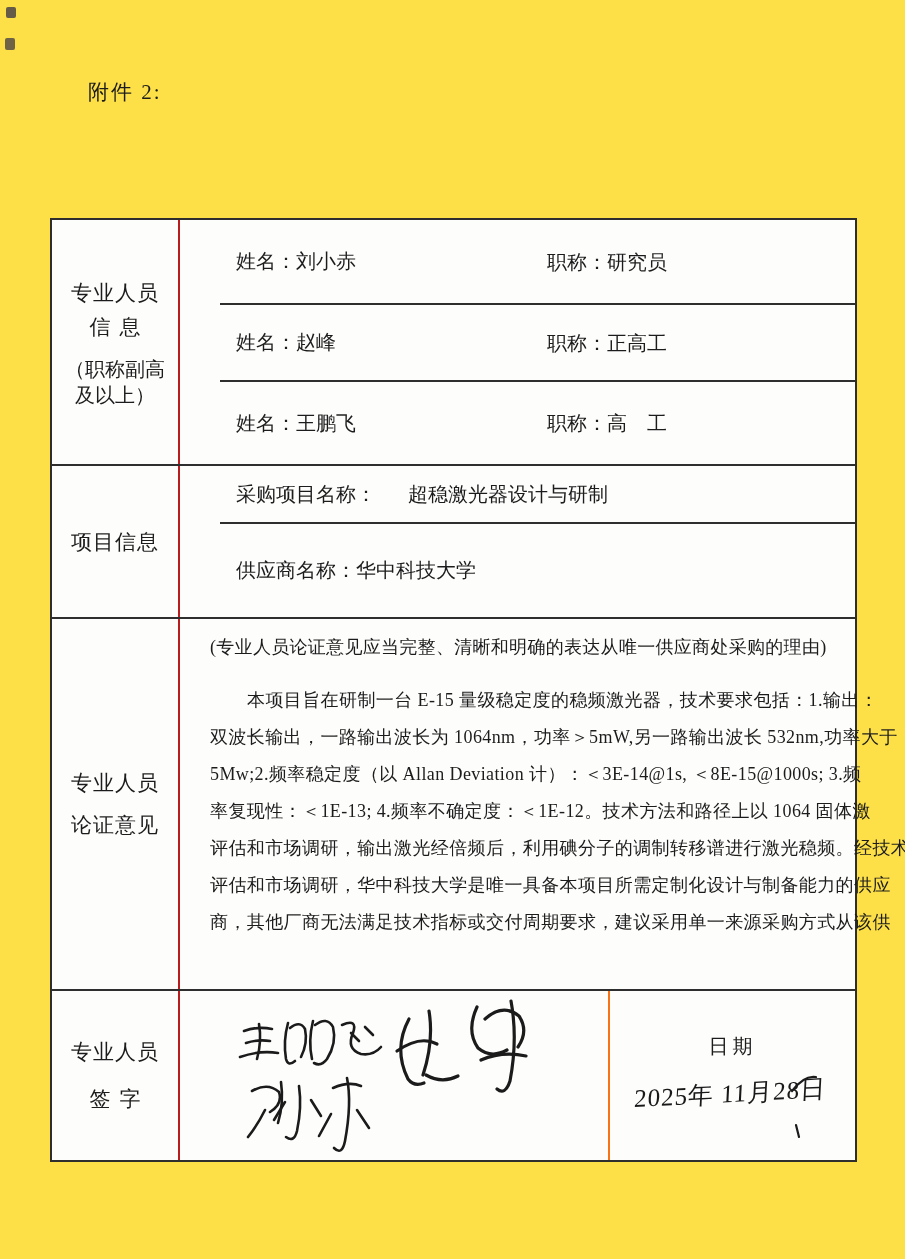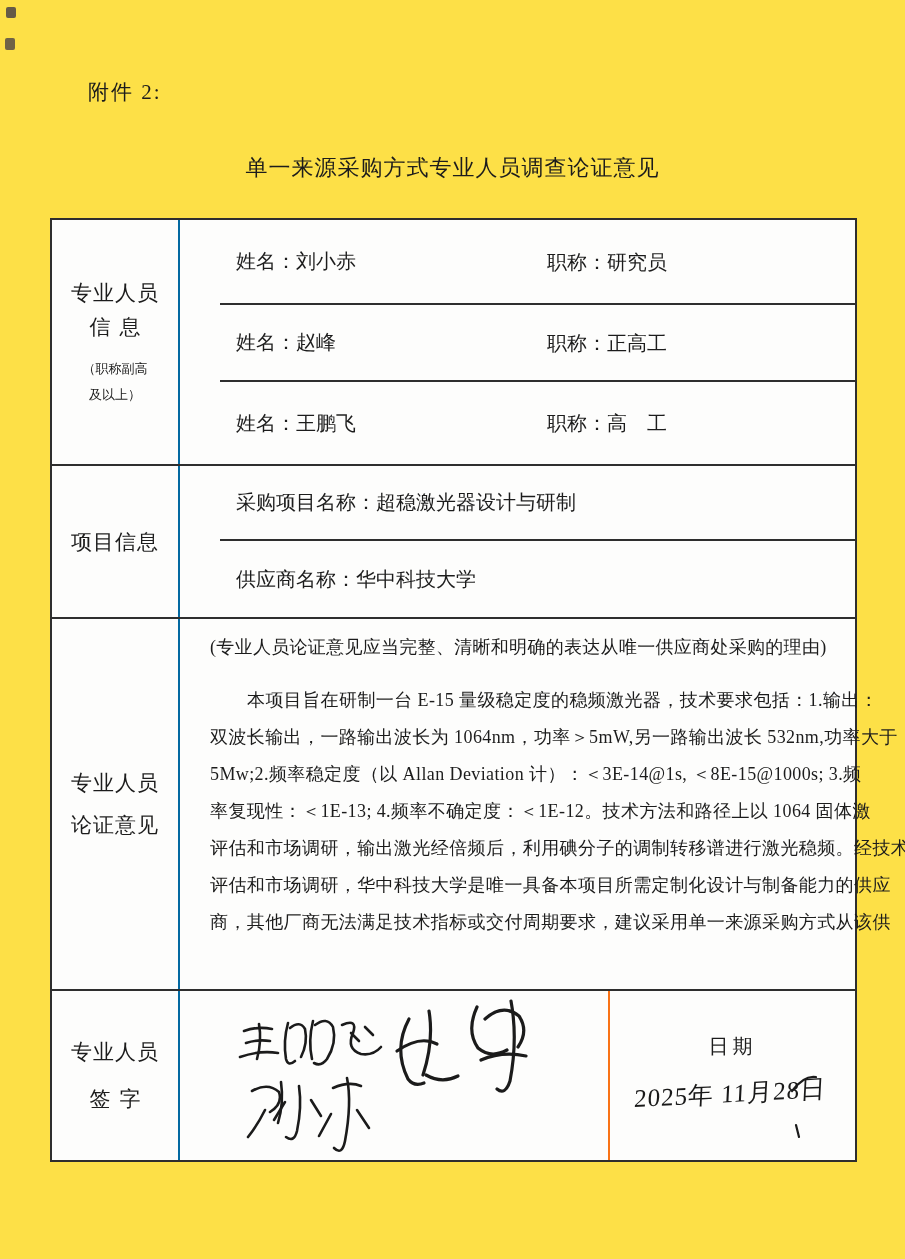--- a/index.html
+++ b/index.html
@@ -15,37 +15,37 @@
   .doc-title{position:absolute; left:0; top:153px; width:100%; text-align:center;
     font-size:22px; letter-spacing:1px; font-weight:500;}
   .form-table{
     position:absolute; left:50px; top:218px; width:807px; height:944px;
     border:2px solid #2e2e2e; display:flex; flex-direction:column; box-sizing:border-box;
     background:#fdfdfc;
   }
   .sec{display:flex; box-sizing:border-box;}
   .sec + .sec{border-top:2px solid #2e2e2e;}
   .label-cell{
-    width:128px; min-width:128px; border-right:2px solid #0369a1; box-sizing:border-box;
+    width:128px; min-width:128px; border-right:2px solid #b91c1c; box-sizing:border-box;
     display:flex; flex-direction:column; align-items:center; justify-content:center;
     text-align:center;
   }
   .lbl{font-size:21px; line-height:34px; letter-spacing:1px;}
   .lbl.gap2{letter-spacing:9px; text-indent:9px;}
-  .lbl-note{font-size:13px; line-height:26px; letter-spacing:0;}
+  .lbl-note{font-size:20px; line-height:26px; letter-spacing:0;}
   .content-col{flex:1; display:flex; flex-direction:column; box-sizing:border-box;padding-left:40px;}
   .sec-personnel{height:244px;}
   .p-row{position:relative; display:flex; align-items:center; box-sizing:border-box; padding-left:16px; font-size:20px;}
   .p-row.r1{height:85px; border-bottom:2px solid #2e2e2e;}
   .p-row.r2{height:77px; border-bottom:2px solid #2e2e2e;}
   .p-row.r3{flex:1;}
   .title-span{position:absolute; left:327px; top:50%; transform:translateY(-50%); white-space:nowrap;}
   .sec-project{height:153px;}
   .proj-row{display:flex; align-items:center; padding-left:16px; font-size:20px; box-sizing:border-box;}
-  .proj-row.r1{height:75px; border-bottom:2px solid #2e2e2e;}
+  .proj-row.r1{height:58px; border-bottom:2px solid #2e2e2e;gap:32px;}
   .proj-row.r2{flex:1;}
   .sec-opinion{height:372px;}
   .opinion-cell{flex:1; padding:0 30px; box-sizing:border-box; font-size:18px;}
   .op-note{margin-top:10px; height:37px; line-height:37px; white-space:nowrap; letter-spacing:.3px;}
   .op-par{margin-top:16px;}
   .op-line{height:37px; line-height:37px; white-space:nowrap; letter-spacing:.4px;}
   .op-line.indent{padding-left:37px;}
   .sec-sign{flex:1;}
   .sign-cell{position:relative; flex:1; box-sizing:border-box;}
   .date-cell{position:relative; width:247px; min-width:247px; border-left:2px solid #f97316; box-sizing:border-box;}
@@ -59,21 +59,20 @@
 </head>
 <body>
 
 <div class="page">
 
   <div class="artifact a1"></div>
   <div class="artifact a2"></div>
 
   <div class="attachment">附件 2:</div>
 
-  <div class="doc-title">单一来源采购方式专业人员调查论证意见</div>
 
   <div class="form-table">
 
     <div class="sec sec-personnel">
       <div class="label-cell">
         <div class="lbl">专业人员</div>
         <div class="lbl gap2">信息</div>
         <div class="lbl-note" style="margin-top:12px;">（职称副高</div>
         <div class="lbl-note">及以上）</div>
       </div>

